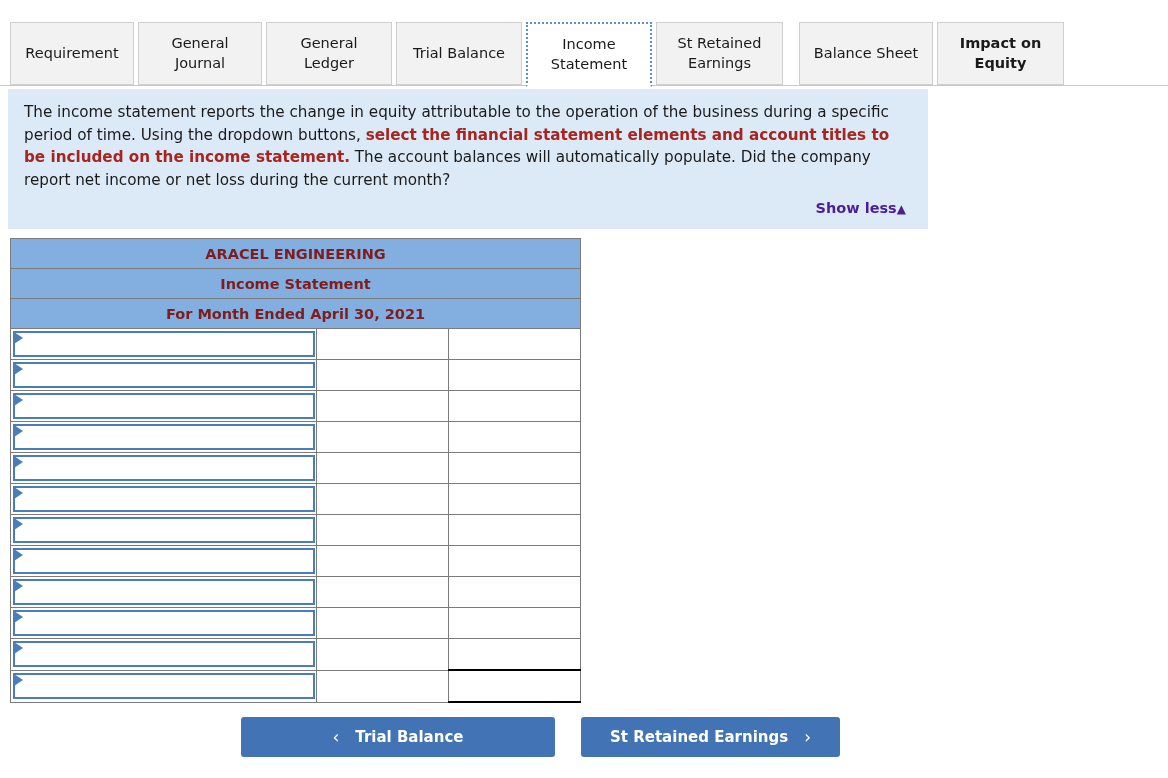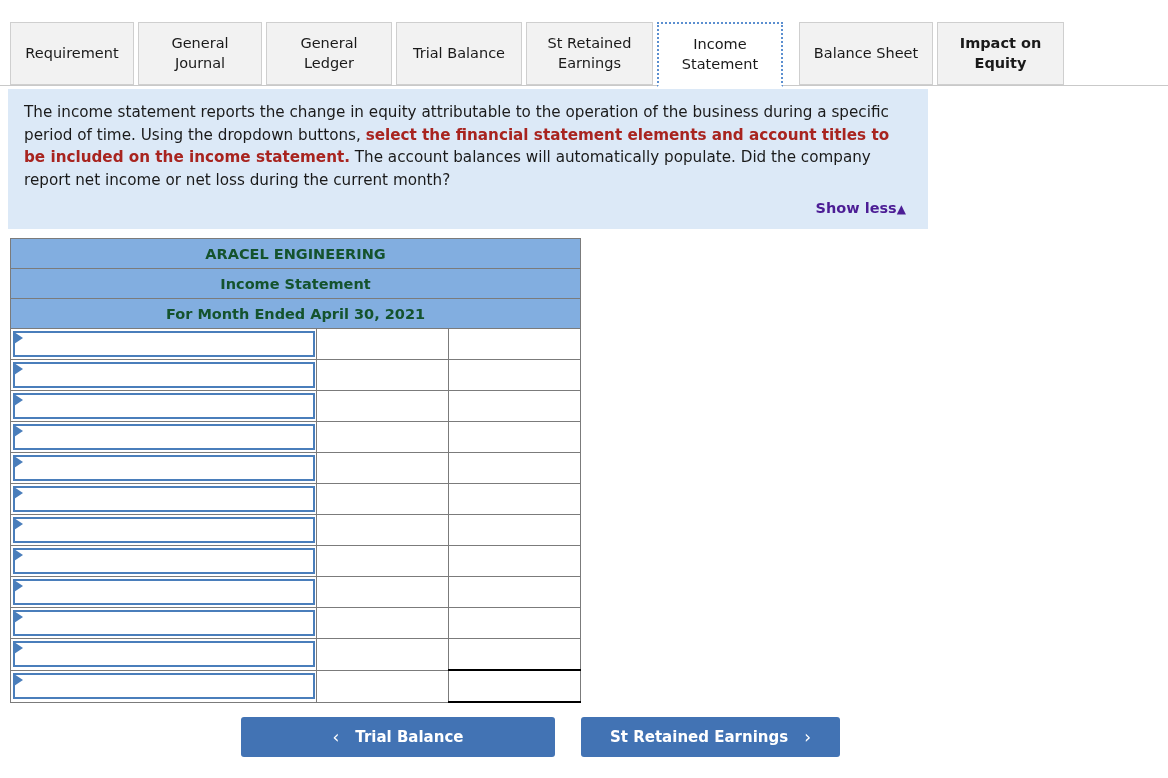--- a/index.html
+++ b/index.html
@@ -95,21 +95,21 @@
     border-collapse: collapse;
     table-layout: fixed;
   }
   .stmt td {
     border: 1px solid #7b7b7b;
     padding: 0;
     height: 30px;
   }
   .stmt .hdr {
     background: #82aee0;
-    color: #14532d;
+    color: #7f1d1d;
     font-weight: bold;
     font-size: 14.5px;
     text-align: center;
     height: 29px;
   }
   .col-a { width: 306px; }
   .col-b { width: 132px; }
   .col-c { width: 132px; }
 
   .rowcell-label {
@@ -171,24 +171,24 @@
 
 <div id="page">
 
   <div class="tabbar" id="tabbar">
       <div class="tab" style="width: 124px;">Requirement</div>
       <div class="tab" style="width: 124px;">General
 Journal</div>
       <div class="tab" style="width: 126px;">General
 Ledger</div>
       <div class="tab" style="width: 126px;">Trial Balance</div>
+      <div class="tab active" style="width: 126px;">Income
+Statement</div>
       <div class="tab" style="width: 127px;">St Retained
 Earnings</div>
-      <div class="tab active" style="width: 126px;">Income
-Statement</div>
       <div class="tab" style="width: 134px; margin-left: 12px;">Balance Sheet</div>
       <div class="tab" style="width: 127px; font-weight: bold;">Impact on
 Equity</div>
     </div>
 
   <div class="instructions">
     <span>The income statement reports the change in equity attributable to the operation of the business during a specific period of time.  Using the dropdown buttons, </span><span class="hl">select the financial statement elements and account titles to be included on the income statement.</span><span> The account balances will automatically populate. Did the company report net income or net loss during the current month?</span>
     <div class="showless">
       <span>Show less</span><span class="caret">▲</span>
     </div>

